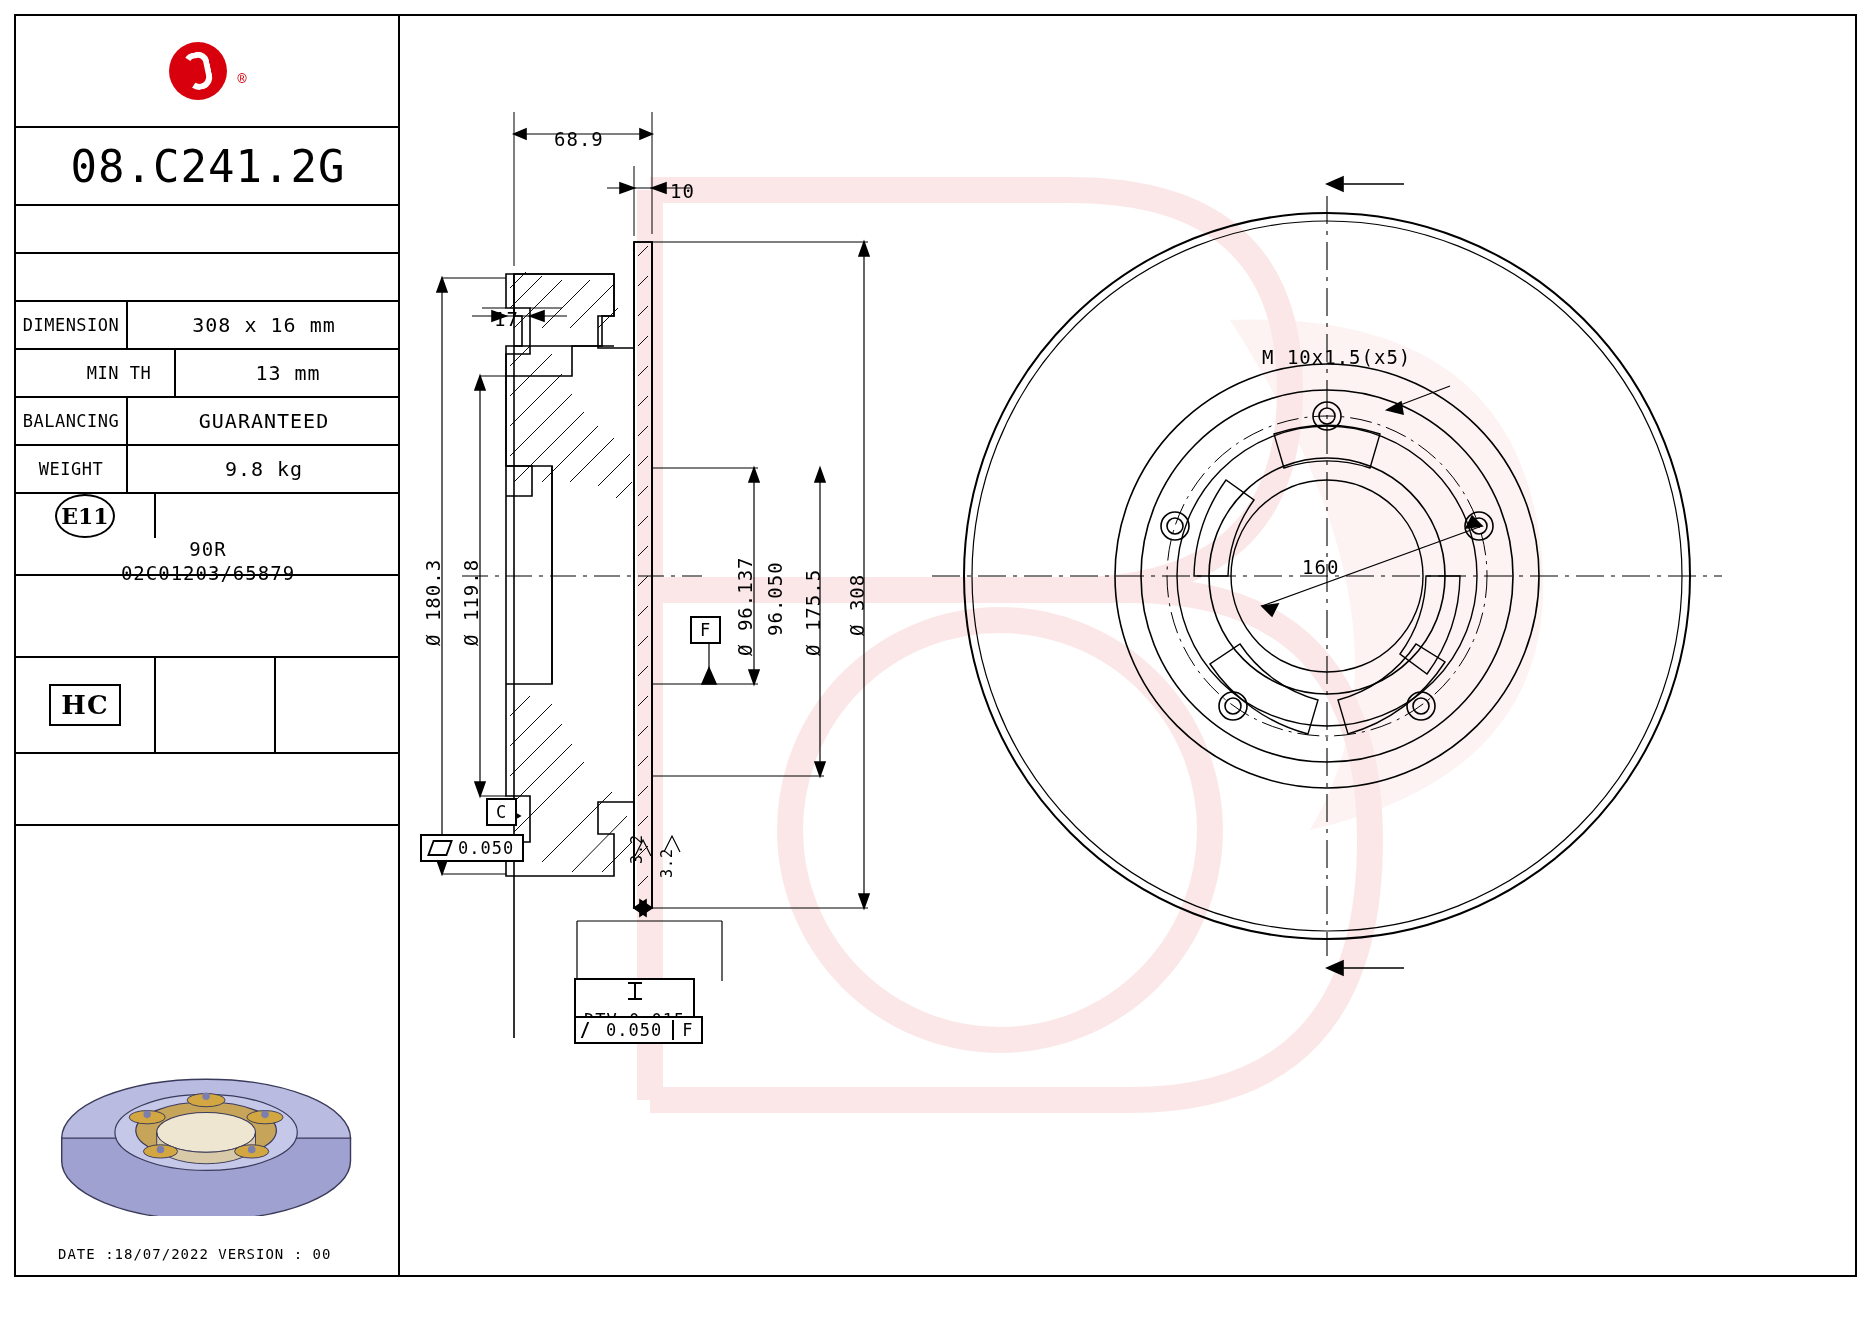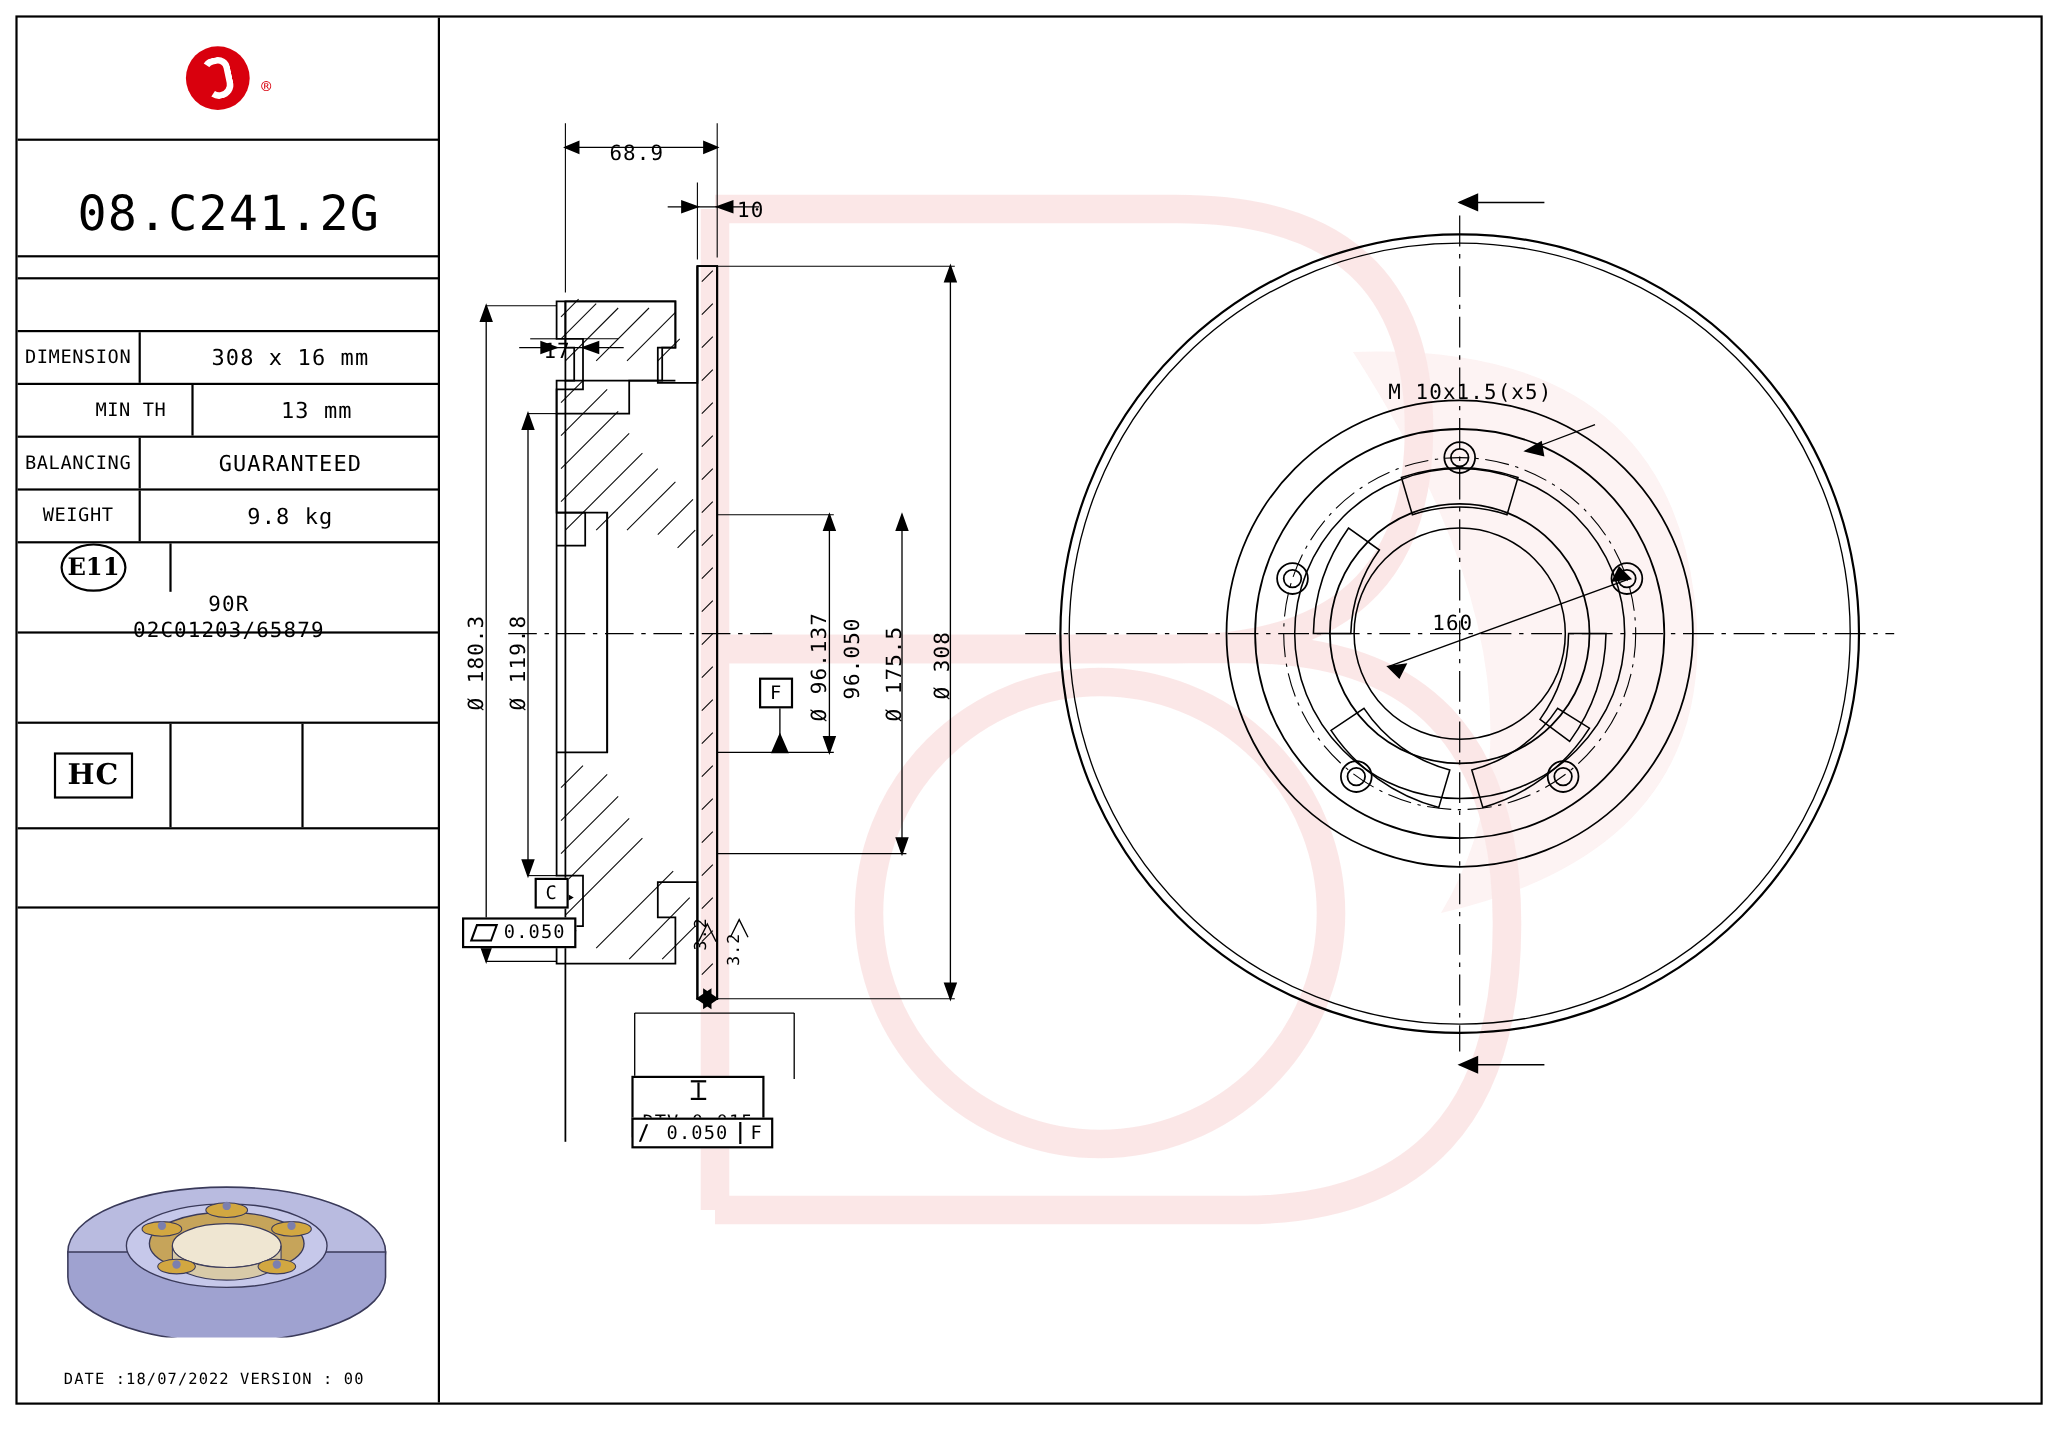--- a/index.html
+++ b/index.html
@@ -8,21 +8,21 @@
   .frame{position:absolute;left:14px;top:14px;width:1843px;height:1263px;border:2px solid #000;box-sizing:border-box;}
 
   
   .wm{position:absolute;left:530px;top:70px;width:1120px;height:1150px;pointer-events:none;opacity:.30;}
   .wm svg{width:100%;height:100%;}
 
   
   .tbl{position:absolute;left:16px;top:16px;width:384px;height:1259px;box-sizing:border-box;border-right:2px solid #000;}
   .row{position:absolute;left:0;width:384px;box-sizing:border-box;border-bottom:2px solid #000;}
   .logo-row{top:0;height:112px;border-bottom:2px solid #000;display:flex;align-items:center;justify-content:center;}
-  .code-row{top:112px;height:78px;display:flex;align-items:center;justify-content:center;margin-top:28px;}
+  .code-row{top:112px;height:78px;display:flex;align-items:center;justify-content:center;}
   .blank1{top:190px;height:48px;}
   .blank2{top:238px;height:48px;}
   .spec{height:48px;display:flex;align-items:stretch;}
   .spec .k{width:112px;display:flex;align-items:center;justify-content:center;font-size:17px;letter-spacing:.5px;border-right:2px solid #000;box-sizing:border-box;}
   .spec .v{flex:1;display:flex;align-items:center;justify-content:center;font-size:20px;letter-spacing:1px;}
   .e11-row{height:82px;display:flex;align-items:stretch;}
   .e11-row .k{width:140px;display:flex;align-items:center;justify-content:center;border-right:2px solid #000;box-sizing:border-box;}
   .e11-row .v{flex:1;display:flex;flex-direction:column;align-items:center;justify-content:center;font-size:19px;line-height:1.25;letter-spacing:1px;}
   .e11badge{border:2px solid #000;border-radius:50%;width:56px;height:40px;display:flex;align-items:center;justify-content:center;font-family:"DejaVu Serif","Liberation Serif",serif;font-weight:bold;font-size:22px;}
   .blank3{height:82px;}

